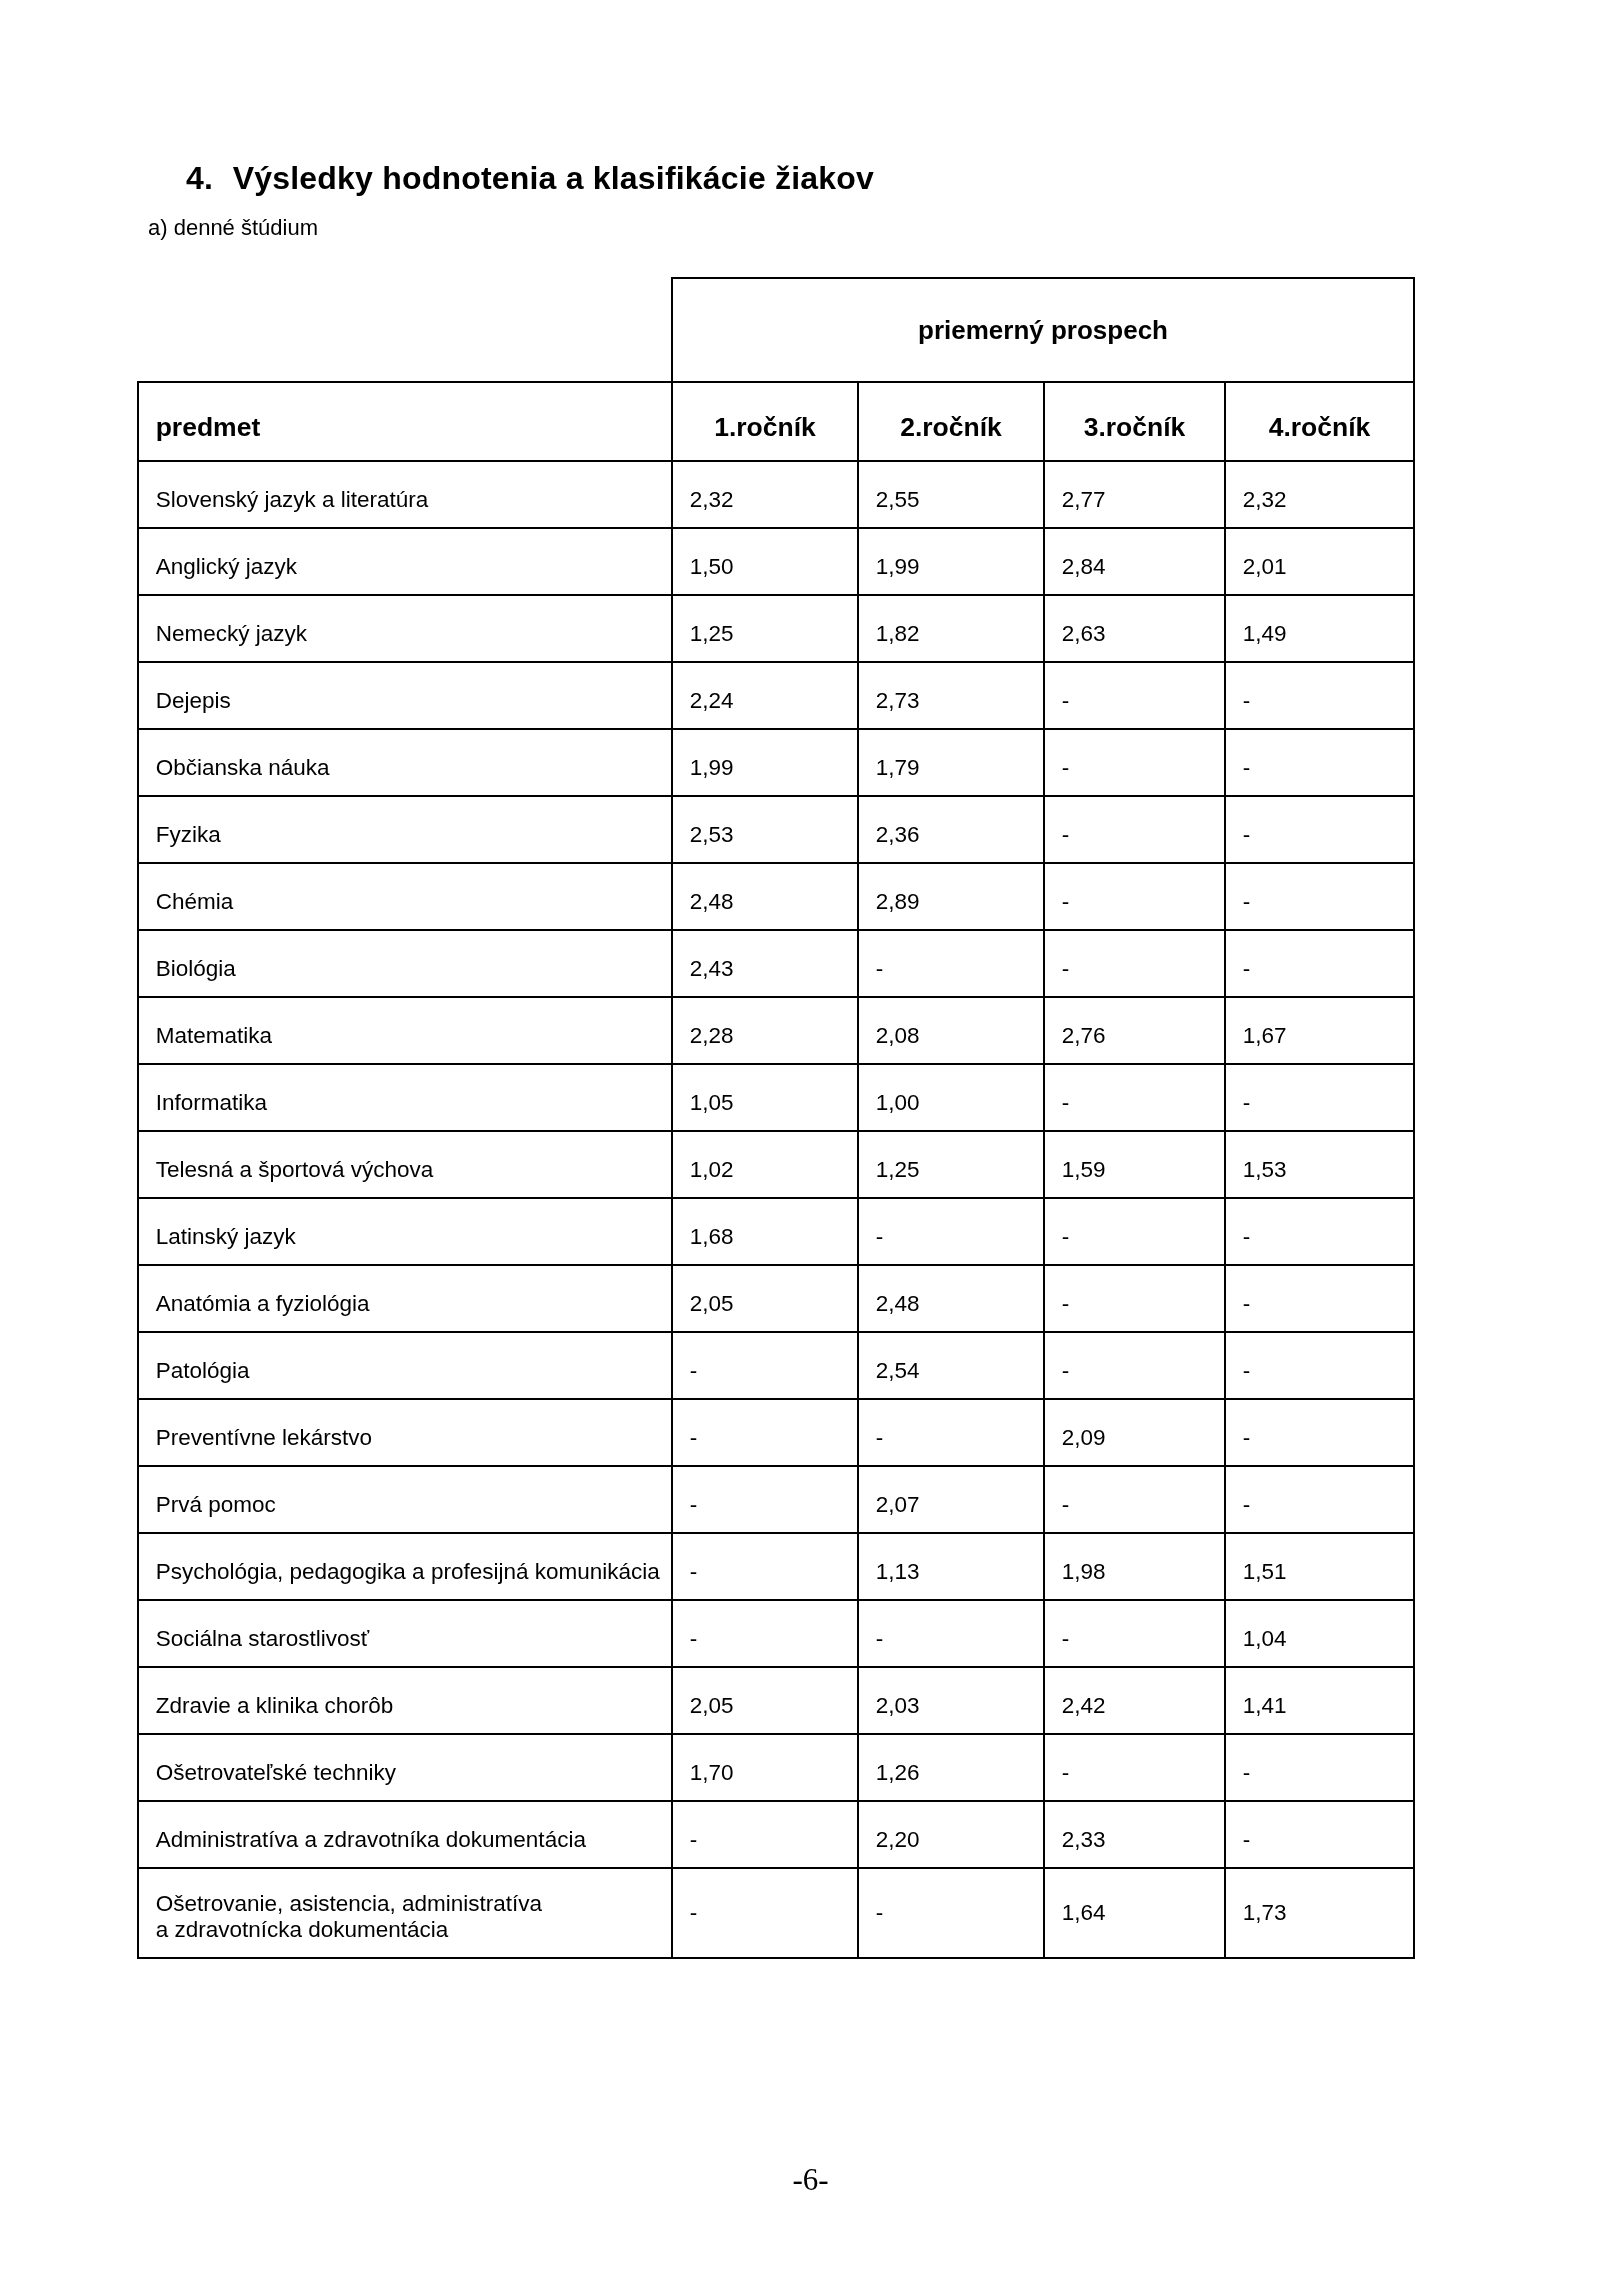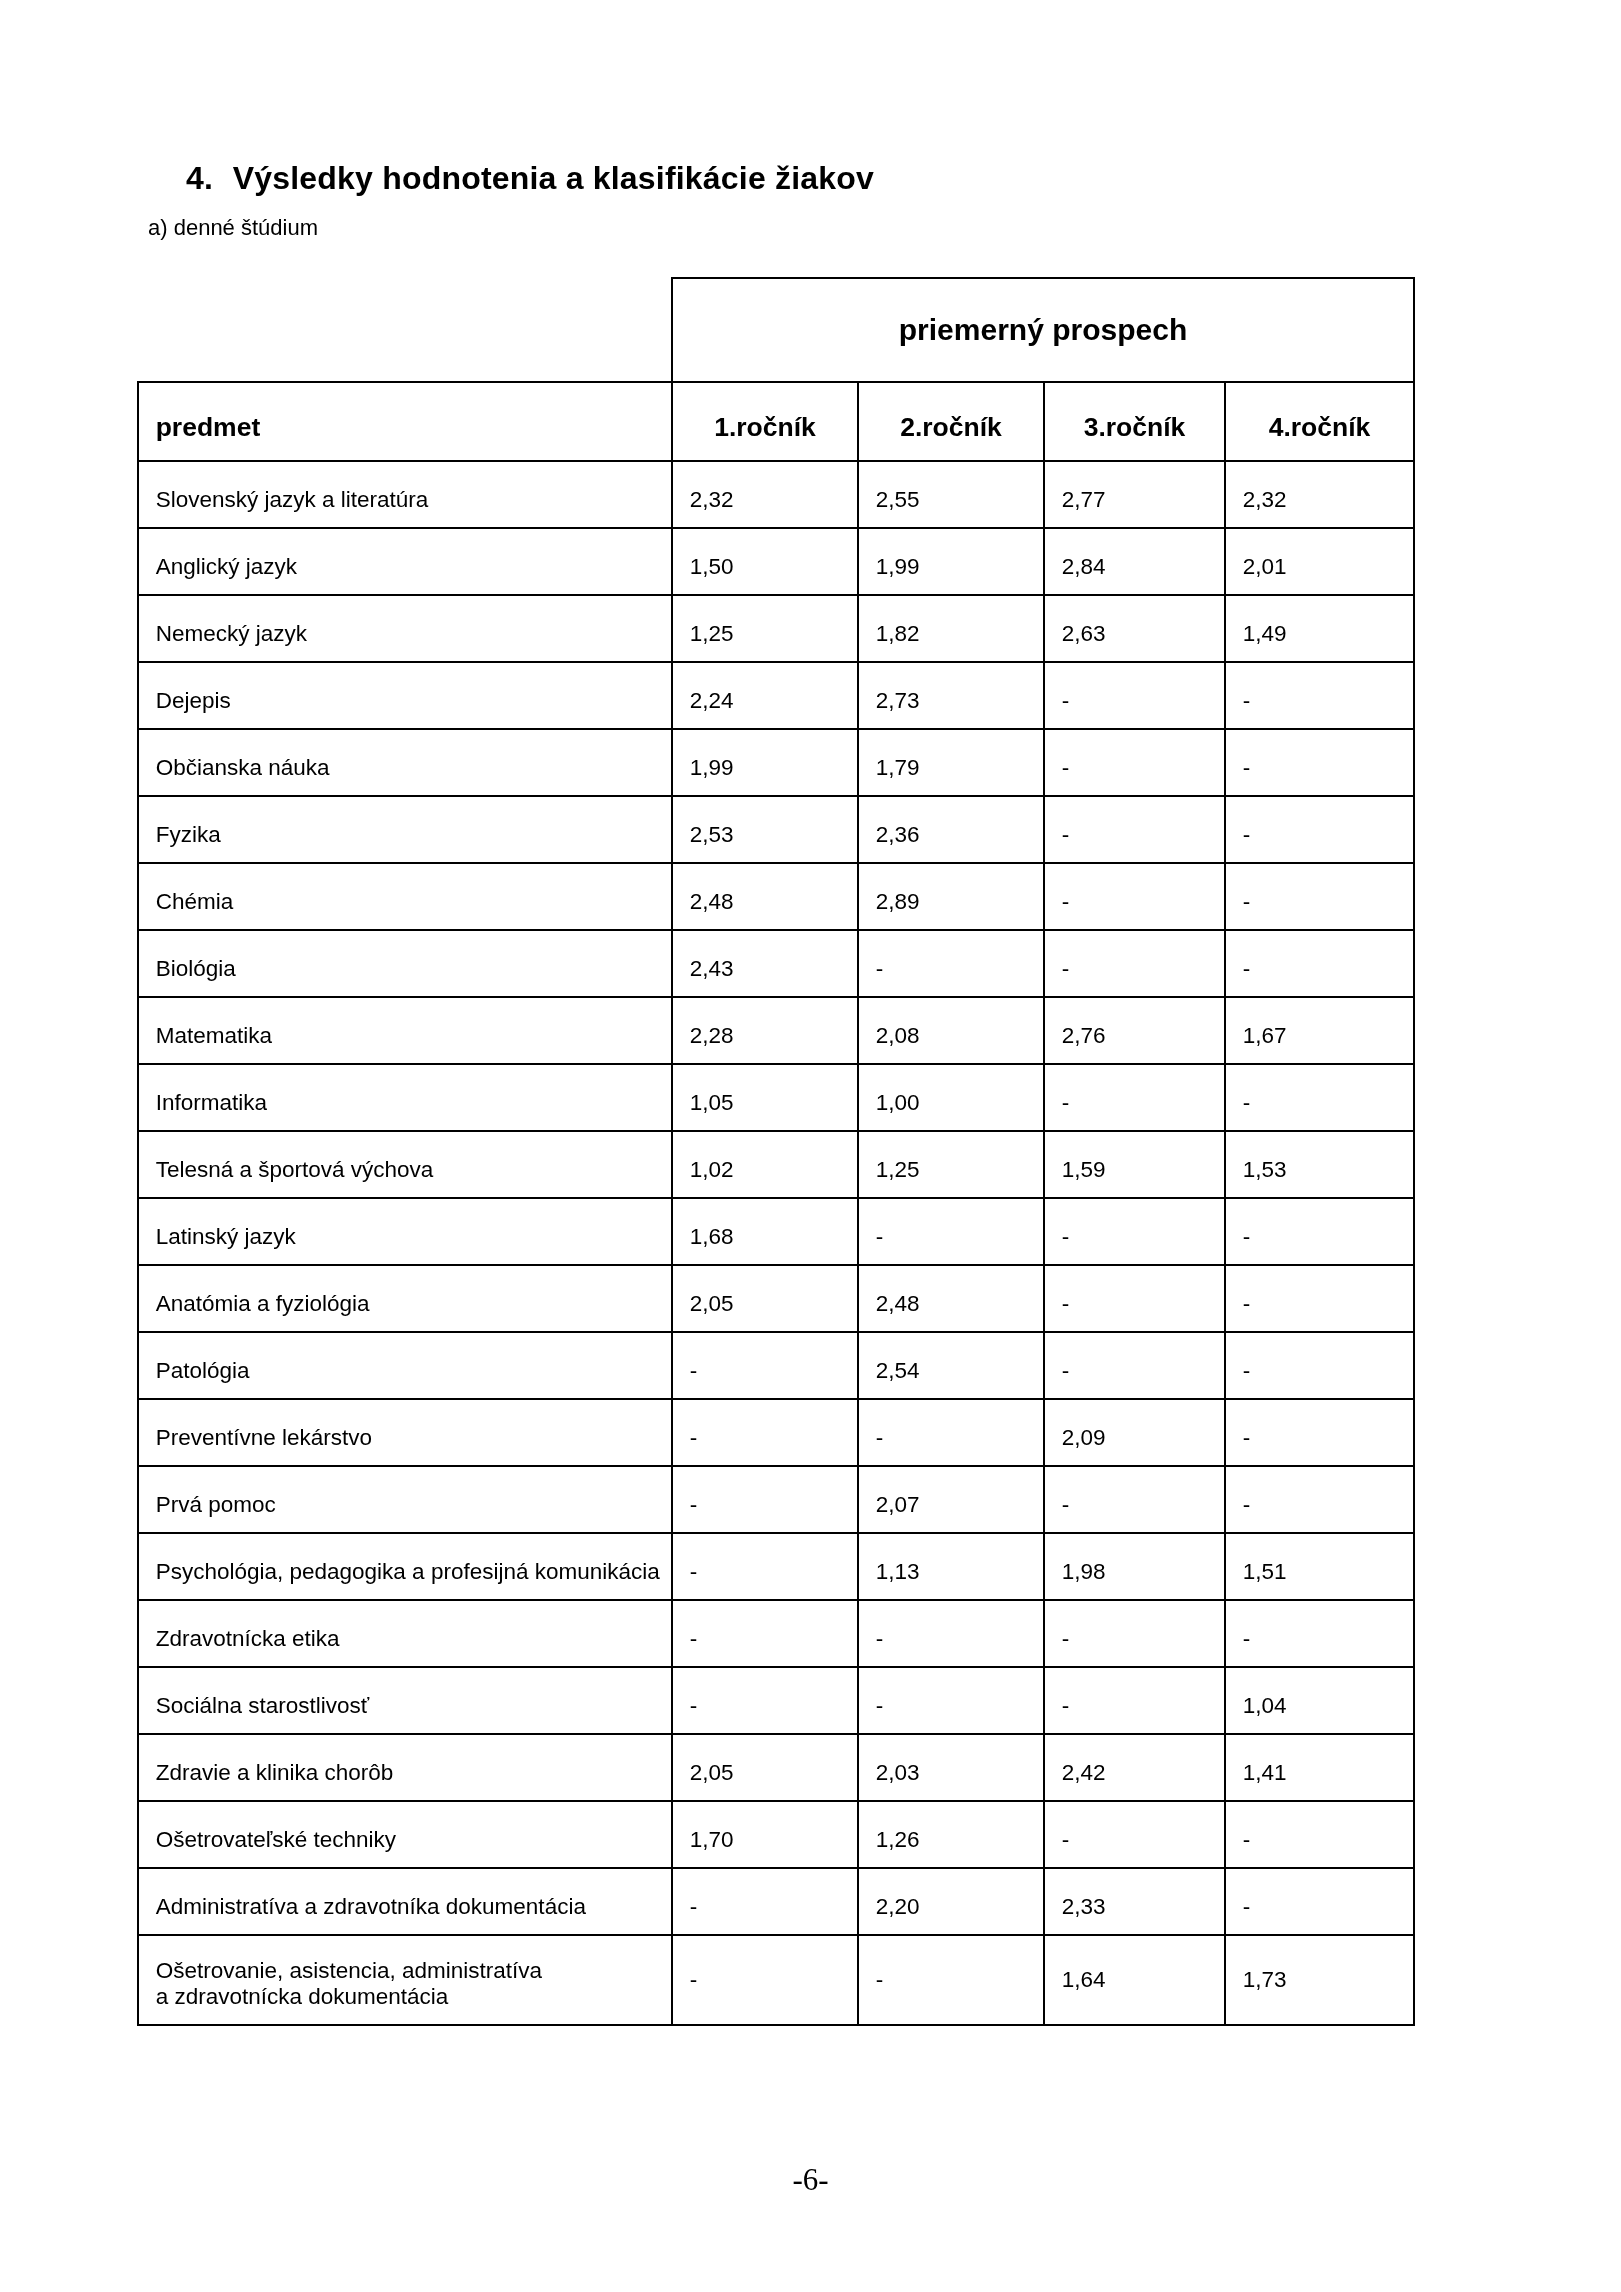--- a/index.html
+++ b/index.html
@@ -64,21 +64,21 @@
     border: none !important;
   }
 
   
   tr.span-row { height: 104px; }
   th.span-header {
     border-top-width: 2.9px;
     border-right-width: 2.9px;
     text-align: center;
     vertical-align: middle;
-    font-size: 30px;
+    font-size: 26px;
     font-weight: bold;
   }
 
   
   tr.colhead-row { height: 79px; margin-top: 16px; }
   th.subject-head {
     border-left-width: 2.9px;
     border-top-width: 2.9px;
     text-align: left;
     vertical-align: bottom;
@@ -264,27 +264,20 @@
         <td class="value">-</td>
       </tr>
       <tr>
         <td class="subject">Psychológia, pedagogika a profesijná komunikácia</td>
         <td class="value">-</td>
         <td class="value">1,13</td>
         <td class="value">1,98</td>
         <td class="value">1,51</td>
       </tr>
       <tr>
-        <td class="subject">Zdravotnícka etika</td>
-        <td class="value">-</td>
-        <td class="value">-</td>
-        <td class="value">-</td>
-        <td class="value">-</td>
-      </tr>
-      <tr>
         <td class="subject">Sociálna starostlivosť</td>
         <td class="value">-</td>
         <td class="value">-</td>
         <td class="value">-</td>
         <td class="value">1,04</td>
       </tr>
       <tr>
         <td class="subject">Zdravie a klinika chorôb</td>
         <td class="value">2,05</td>
         <td class="value">2,03</td>

